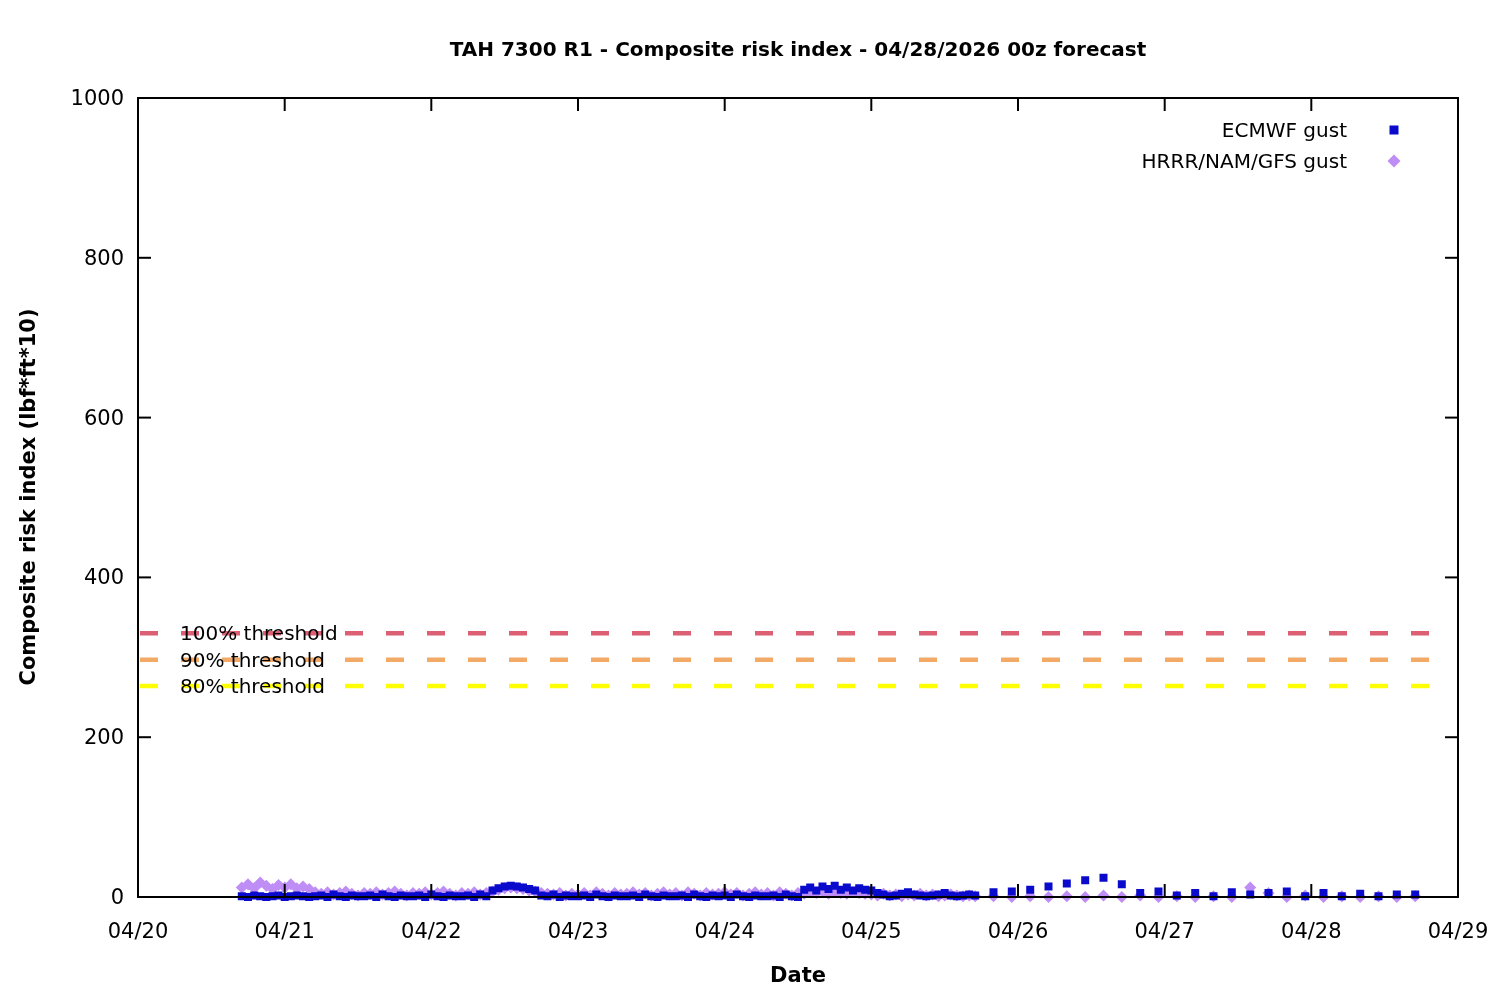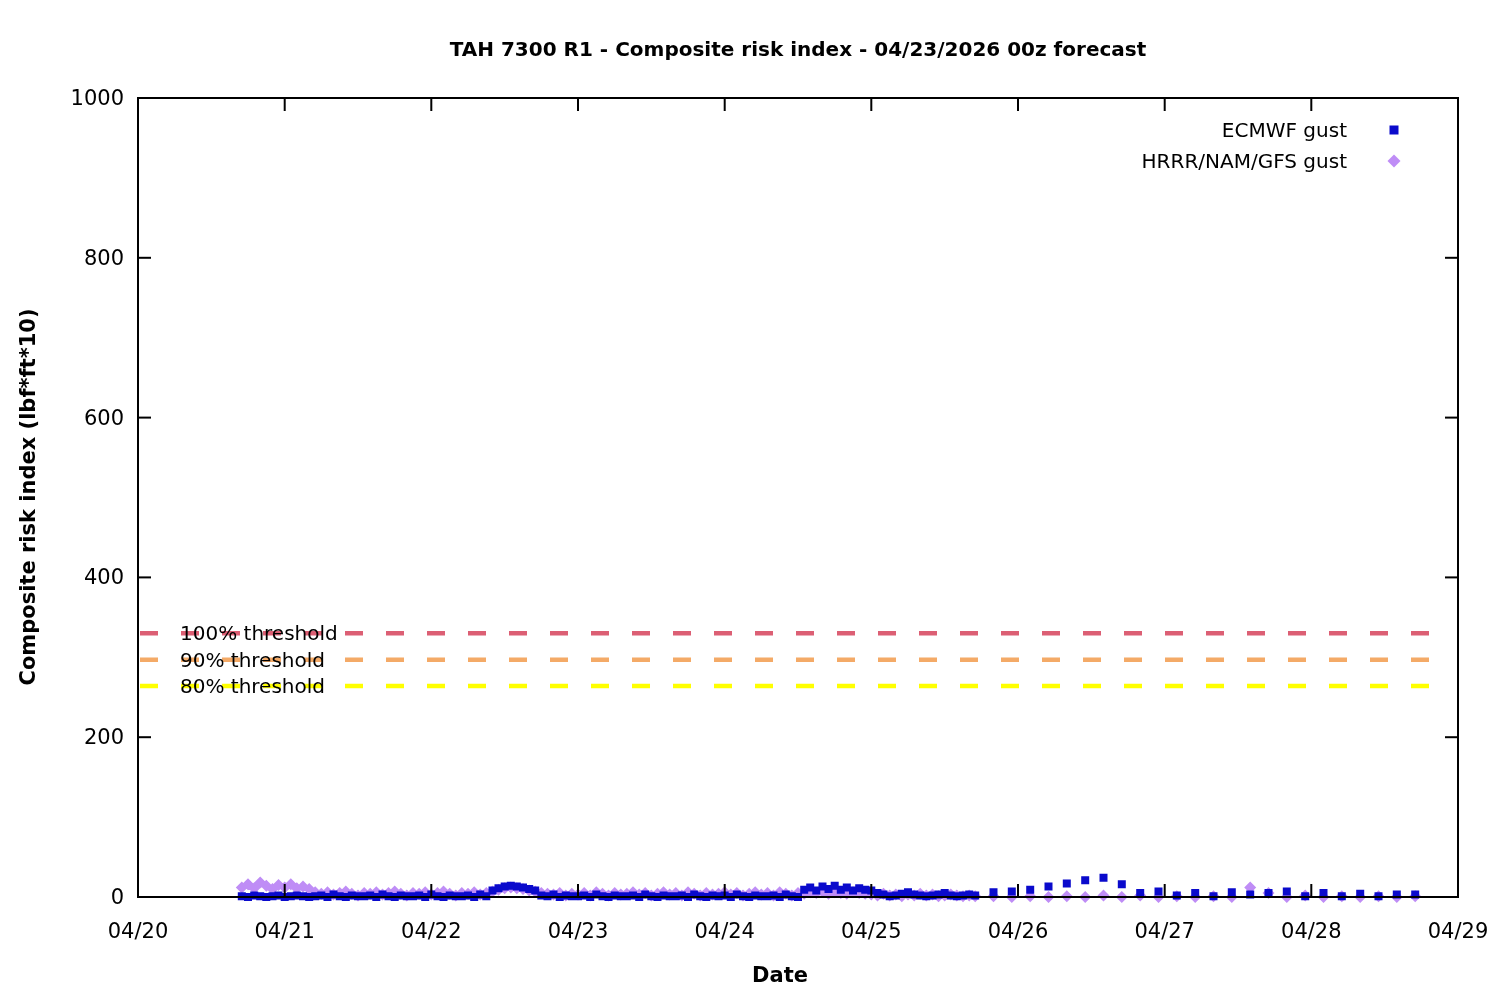--- a/index.html
+++ b/index.html
@@ -1,32 +1,32 @@
 <!DOCTYPE html>
 <html><head>
 <meta charset="utf-8">
 <style>
   html,body{margin:0;padding:0;background:#fff;}
   .chart{position:relative;width:1500px;height:1000px;background:#ffffff;
          font-family:"DejaVu Sans","Liberation Sans",sans-serif;color:#000;overflow:hidden;}
   .title{position:absolute;top:37px;left:98px;width:1400px;text-align:center;
          font-size:20px;font-weight:bold;white-space:nowrap;}
-  .xlabel{position:absolute;top:963px;left:80px;width:1400px;text-align:center;
+  .xlabel{position:absolute;top:963px;left:98px;width:1400px;text-align:center;
           font-size:21px;font-weight:bold;}
   .ylabel{position:absolute;left:-212px;top:477px;width:480px;height:40px;line-height:40px;
           text-align:center;font-size:21px;font-weight:bold;
           transform:rotate(-90deg);transform-origin:center center;white-space:nowrap;}
   svg{position:absolute;top:0;left:0;}
   text{font-family:"DejaVu Sans","Liberation Sans",sans-serif;fill:#000;}
 </style>
 </head>
 <body>
 
 <div class="chart">
-  <div class="title">TAH 7300 R1 - Composite risk index - 04/23/2026 00z forecast</div>
+  <div class="title">TAH 7300 R1 - Composite risk index - 04/28/2026 00z forecast</div>
   <div class="ylabel">Composite risk index (lbf*ft*10)</div>
   <div class="xlabel">Date</div>
   <svg id="plot" width="1500" height="1000">
       <line x1="140" y1="633.3" x2="1444" y2="633.3" stroke="#dc5f74" stroke-width="4.5" stroke-dasharray="18 23"></line>
       <line x1="140" y1="659.7" x2="1444" y2="659.7" stroke="#f4aa67" stroke-width="4.5" stroke-dasharray="18 23"></line>
       <line x1="140" y1="686.1" x2="1444" y2="686.1" stroke="#ffff00" stroke-width="4.5" stroke-dasharray="18 23"></line>
       <path d="M241.8,881.4L247.8,887.4L241.8,893.4L235.8,887.4ZM248,878.2L254,884.2L248,890.2L242,884.2ZM254.2,882.2L260.2,888.2L254.2,894.2L248.2,888.2ZM260.2,876.6L266.2,882.6L260.2,888.6L254.2,882.6ZM266.3,879.8L272.3,885.8L266.3,891.8L260.3,885.8ZM272.5,883L278.5,889L272.5,895L266.5,889ZM278.5,879L284.5,885L278.5,891L272.5,885ZM284.7,881.4L290.7,887.4L284.7,893.4L278.7,887.4ZM290.8,878.2L296.8,884.2L290.8,890.2L284.8,884.2ZM296.8,882.2L302.8,888.2L296.8,894.2L290.8,888.2ZM303,880.6L309,886.6L303,892.6L297,886.6ZM309.2,883L315.2,889L309.2,895L303.2,889ZM315.2,886.2L321.2,892.2L315.2,898.2L309.2,892.2ZM321.3,887.8L327.3,893.8L321.3,899.8L315.3,893.8ZM327.5,886.2L333.5,892.2L327.5,898.2L321.5,892.2ZM333.5,888.6L339.5,894.6L333.5,900.6L327.5,894.6ZM339.7,887L345.7,893L339.7,899L333.7,893ZM345.8,885.4L351.8,891.4L345.8,897.4L339.8,891.4ZM351.8,887.8L357.8,893.8L351.8,899.8L345.8,893.8ZM358,889.4L364,895.4L358,901.4L352,895.4ZM364.2,887L370.2,893L364.2,899L358.2,893ZM370.2,887.8L376.2,893.8L370.2,899.8L364.2,893.8ZM376.3,886.2L382.3,892.2L376.3,898.2L370.3,892.2ZM382.5,888.6L388.5,894.6L382.5,900.6L376.5,894.6ZM388.5,887L394.5,893L388.5,899L382.5,893ZM394.7,885.4L400.7,891.4L394.7,897.4L388.7,891.4ZM400.8,887.8L406.8,893.8L400.8,899.8L394.8,893.8ZM406.8,889.4L412.8,895.4L406.8,901.4L400.8,895.4ZM413,887L419,893L413,899L407,893ZM419.2,887.8L425.2,893.8L419.2,899.8L413.2,893.8ZM425.2,886.2L431.2,892.2L425.2,898.2L419.2,892.2ZM431.3,888.6L437.3,894.6L431.3,900.6L425.3,894.6ZM437.5,887L443.5,893L437.5,899L431.5,893ZM443.5,885.4L449.5,891.4L443.5,897.4L437.5,891.4ZM449.7,887.8L455.7,893.8L449.7,899.8L443.7,893.8ZM455.8,889.4L461.8,895.4L455.8,901.4L449.8,895.4ZM461.8,887L467.8,893L461.8,899L455.8,893ZM468,887.8L474,893.8L468,899.8L462,893.8ZM474.2,886.2L480.2,892.2L474.2,898.2L468.2,892.2ZM480.2,888.6L486.2,894.6L480.2,900.6L474.2,894.6ZM486.3,887L492.3,893L486.3,899L480.3,893ZM492.5,885.4L498.5,891.4L492.5,897.4L486.5,891.4ZM498.5,883.8L504.5,889.8L498.5,895.8L492.5,889.8ZM504.7,882.2L510.7,888.2L504.7,894.2L498.7,888.2ZM510.8,881.4L516.8,887.4L510.8,893.4L504.8,887.4ZM516.8,882.2L522.8,888.2L516.8,894.2L510.79999999999995,888.2ZM523,883L529,889L523,895L517,889ZM529.2,884.6L535.2,890.6L529.2,896.6L523.2,890.6ZM535.2,885.4L541.2,891.4L535.2,897.4L529.2,891.4ZM541.3,887L547.3,893L541.3,899L535.3,893ZM547.5,887.8L553.5,893.8L547.5,899.8L541.5,893.8ZM553.5,888.6L559.5,894.6L553.5,900.6L547.5,894.6ZM559.7,887L565.7,893L559.7,899L553.7,893ZM565.8,889.4L571.8,895.4L565.8,901.4L559.8,895.4ZM571.8,887.8L577.8,893.8L571.8,899.8L565.8,893.8ZM578,888.6L584,894.6L578,900.6L572,894.6ZM584.2,887L590.2,893L584.2,899L578.2,893ZM590.2,889.4L596.2,895.4L590.2,901.4L584.2,895.4ZM596.3,886.2L602.3,892.2L596.3,898.2L590.3,892.2ZM602.5,887.8L608.5,893.8L602.5,899.8L596.5,893.8ZM608.5,889.4L614.5,895.4L608.5,901.4L602.5,895.4ZM614.7,887L620.7,893L614.7,899L608.7,893ZM620.8,888.6L626.8,894.6L620.8,900.6L614.8,894.6ZM626.8,887.8L632.8,893.8L626.8,899.8L620.8,893.8ZM633,886.2L639,892.2L633,898.2L627,892.2ZM639.2,888.6L645.2,894.6L639.2,900.6L633.2,894.6ZM645.2,887L651.2,893L645.2,899L639.2,893ZM651.3,889.4L657.3,895.4L651.3,901.4L645.3,895.4ZM657.5,887.8L663.5,893.8L657.5,899.8L651.5,893.8ZM663.5,886.2L669.5,892.2L663.5,898.2L657.5,892.2ZM669.7,888.6L675.7,894.6L669.7,900.6L663.7,894.6ZM675.8,887L681.8,893L675.8,899L669.8,893ZM681.8,889.4L687.8,895.4L681.8,901.4L675.8,895.4ZM688,886.2L694,892.2L688,898.2L682,892.2ZM694.2,887.8L700.2,893.8L694.2,899.8L688.2,893.8ZM700.2,889.4L706.2,895.4L700.2,901.4L694.2,895.4ZM706.3,887L712.3,893L706.3,899L700.3,893ZM712.5,888.6L718.5,894.6L712.5,900.6L706.5,894.6ZM718.5,887.8L724.5,893.8L718.5,899.8L712.5,893.8ZM724.7,886.2L730.7,892.2L724.7,898.2L718.7,892.2ZM730.8,888.6L736.8,894.6L730.8,900.6L724.8,894.6ZM736.8,887L742.8,893L736.8,899L730.8,893ZM743,889.4L749,895.4L743,901.4L737,895.4ZM749.2,887.8L755.2,893.8L749.2,899.8L743.2,893.8ZM755.2,886.2L761.2,892.2L755.2,898.2L749.2,892.2ZM761.3,888.6L767.3,894.6L761.3,900.6L755.3,894.6ZM767.5,887L773.5,893L767.5,899L761.5,893ZM773.5,889.4L779.5,895.4L773.5,901.4L767.5,895.4ZM779.7,886.2L785.7,892.2L779.7,898.2L773.7,892.2ZM785.8,887.8L791.8,893.8L785.8,899.8L779.8,893.8ZM791.8,889.4L797.8,895.4L791.8,901.4L785.8,895.4ZM798,887L804,893L798,899L792,893ZM804.2,887.8L810.2,893.8L804.2,899.8L798.2,893.8ZM810.2,886.2L816.2,892.2L810.2,898.2L804.2,892.2ZM816.3,887L822.3,893L816.3,899L810.3,893ZM822.5,885.4L828.5,891.4L822.5,897.4L816.5,891.4ZM828.5,887.8L834.5,893.8L828.5,899.8L822.5,893.8ZM834.7,886.2L840.7,892.2L834.7,898.2L828.7,892.2ZM840.8,887L846.8,893L840.8,899L834.8,893ZM846.8,887.8L852.8,893.8L846.8,899.8L840.8,893.8ZM853,886.2L859,892.2L853,898.2L847,892.2ZM859.2,887L865.2,893L859.2,899L853.2,893ZM865.2,887.8L871.2,893.8L865.2,899.8L859.2,893.8ZM871.3,888.6L877.3,894.6L871.3,900.6L865.3,894.6ZM877.5,889.4L883.5,895.4L877.5,901.4L871.5,895.4ZM883.5,887.8L889.5,893.8L883.5,899.8L877.5,893.8ZM889.7,889.4L895.7,895.4L889.7,901.4L883.7,895.4ZM895.8,888.6L901.8,894.6L895.8,900.6L889.8,894.6ZM901.8,890.2L907.8,896.2L901.8,902.2L895.8,896.2ZM908,888.6L914,894.6L908,900.6L902,894.6ZM914.2,889.4L920.2,895.4L914.2,901.4L908.2,895.4ZM920.2,887.8L926.2,893.8L920.2,899.8L914.2,893.8ZM926.3,889.4L932.3,895.4L926.3,901.4L920.3,895.4ZM932.5,888.6L938.5,894.6L932.5,900.6L926.5,894.6ZM938.5,890.2L944.5,896.2L938.5,902.2L932.5,896.2ZM944.7,889.4L950.7,895.4L944.7,901.4L938.7,895.4ZM950.8,888.6L956.8,894.6L950.8,900.6L944.8,894.6ZM956.8,889.4L962.8,895.4L956.8,901.4L950.8,895.4ZM963,890.2L969,896.2L963,902.2L957,896.2ZM969.2,889.4L975.2,895.4L969.2,901.4L963.2,895.4ZM975.2,890.2L981.2,896.2L975.2,902.2L969.2,896.2ZM993.5,890.2L999.5,896.2L993.5,902.2L987.5,896.2ZM1011.8,891L1017.8,897L1011.8,903L1005.8,897ZM1030.2,890.2L1036.2,896.2L1030.2,902.2L1024.2,896.2ZM1048.5,891L1054.5,897L1048.5,903L1042.5,897ZM1066.8,890.2L1072.8,896.2L1066.8,902.2L1060.8,896.2ZM1085.2,891L1091.2,897L1085.2,903L1079.2,897ZM1103.5,889.4L1109.5,895.4L1103.5,901.4L1097.5,895.4ZM1121.8,891L1127.8,897L1121.8,903L1115.8,897ZM1140.2,889.4L1146.2,895.4L1140.2,901.4L1134.2,895.4ZM1158.5,891L1164.5,897L1158.5,903L1152.5,897ZM1176.8,890.2L1182.8,896.2L1176.8,902.2L1170.8,896.2ZM1195.2,891L1201.2,897L1195.2,903L1189.2,897ZM1213.5,890.2L1219.5,896.2L1213.5,902.2L1207.5,896.2ZM1231.8,891L1237.8,897L1231.8,903L1225.8,897ZM1250.2,881.4L1256.2,887.4L1250.2,893.4L1244.2,887.4ZM1268.5,887L1274.5,893L1268.5,899L1262.5,893ZM1286.8,891L1292.8,897L1286.8,903L1280.8,897ZM1305.2,889.4L1311.2,895.4L1305.2,901.4L1299.2,895.4ZM1323.5,891L1329.5,897L1323.5,903L1317.5,897ZM1341.8,890.2L1347.8,896.2L1341.8,902.2L1335.8,896.2ZM1360.2,891L1366.2,897L1360.2,903L1354.2,897ZM1378.5,890.2L1384.5,896.2L1378.5,902.2L1372.5,896.2ZM1396.8,891L1402.8,897L1396.8,903L1390.8,897ZM1415.2,890.2L1421.2,896.2L1415.2,902.2L1409.2,896.2Z" fill="#bf8df6"></path>
       <path d="M237.8,892.2h8v8h-8zM244,893h8v8h-8zM250.2,891.4h8v8h-8zM256.2,892.2h8v8h-8zM262.3,893h8v8h-8zM268.5,892.2h8v8h-8zM274.5,891.4h8v8h-8zM280.7,893h8v8h-8zM286.8,892.2h8v8h-8zM292.8,891.4h8v8h-8zM299,892.2h8v8h-8zM305.2,893h8v8h-8zM311.2,892.2h8v8h-8zM317.3,891.4h8v8h-8zM323.5,893h8v8h-8zM329.5,890.6h8v8h-8zM335.7,892.2h8v8h-8zM341.8,893h8v8h-8zM347.8,891.4h8v8h-8zM354,892.2h8v8h-8zM360.2,892.2h8v8h-8zM366.2,891.4h8v8h-8zM372.3,893h8v8h-8zM378.5,890.6h8v8h-8zM384.5,892.2h8v8h-8zM390.7,893h8v8h-8zM396.8,891.4h8v8h-8zM402.8,892.2h8v8h-8zM409,892.2h8v8h-8zM415.2,891.4h8v8h-8zM421.2,893h8v8h-8zM427.3,890.6h8v8h-8zM433.5,892.2h8v8h-8zM439.5,893h8v8h-8zM445.7,891.4h8v8h-8zM451.8,892.2h8v8h-8zM457.8,892.2h8v8h-8zM464,891.4h8v8h-8zM470.2,893h8v8h-8zM476.2,890.6h8v8h-8zM482.3,892.2h8v8h-8zM488.5,886.6h8v8h-8zM494.5,884.2h8v8h-8zM500.7,882.6h8v8h-8zM506.8,881.8h8v8h-8zM512.8,882.6h8v8h-8zM519,883.4h8v8h-8zM525.2,885h8v8h-8zM531.2,886.6h8v8h-8zM537.3,891.4h8v8h-8zM543.5,892.2h8v8h-8zM549.5,890.6h8v8h-8zM555.7,893h8v8h-8zM561.8,891.4h8v8h-8zM567.8,892.2h8v8h-8zM574,892.2h8v8h-8zM580.2,891.4h8v8h-8zM586.2,893h8v8h-8zM592.3,890.6h8v8h-8zM598.5,892.2h8v8h-8zM604.5,893h8v8h-8zM610.7,891.4h8v8h-8zM616.8,892.2h8v8h-8zM622.8,892.2h8v8h-8zM629,891.4h8v8h-8zM635.2,893h8v8h-8zM641.2,890.6h8v8h-8zM647.3,892.2h8v8h-8zM653.5,893h8v8h-8zM659.5,891.4h8v8h-8zM665.7,892.2h8v8h-8zM671.8,892.2h8v8h-8zM677.8,891.4h8v8h-8zM684,893h8v8h-8zM690.2,890.6h8v8h-8zM696.2,892.2h8v8h-8zM702.3,893h8v8h-8zM708.5,891.4h8v8h-8zM714.5,892.2h8v8h-8zM720.7,891.4h8v8h-8zM726.8,893h8v8h-8zM732.8,890.6h8v8h-8zM739,892.2h8v8h-8zM745.2,893h8v8h-8zM751.2,891.4h8v8h-8zM757.3,892.2h8v8h-8zM763.5,892.2h8v8h-8zM769.5,891.4h8v8h-8zM775.7,893h8v8h-8zM781.8,890.6h8v8h-8zM787.8,892.2h8v8h-8zM794,893h8v8h-8zM800.2,885.8h8v8h-8zM806.2,883.4h8v8h-8zM812.3,886.6h8v8h-8zM818.5,882.6h8v8h-8zM824.5,885h8v8h-8zM830.7,881.8h8v8h-8zM836.8,885.8h8v8h-8zM842.8,883.4h8v8h-8zM849,886.6h8v8h-8zM855.2,884.2h8v8h-8zM861.2,885.8h8v8h-8zM867.3,886.6h8v8h-8zM873.5,889h8v8h-8zM879.5,890.6h8v8h-8zM885.7,892.2h8v8h-8zM891.8,891.4h8v8h-8zM897.8,889.8h8v8h-8zM904,888.2h8v8h-8zM910.2,890.6h8v8h-8zM916.2,891.4h8v8h-8zM922.3,892.2h8v8h-8zM928.5,891.4h8v8h-8zM934.5,890.6h8v8h-8zM940.7,889h8v8h-8zM946.8,891.4h8v8h-8zM952.8,892.2h8v8h-8zM959,891.4h8v8h-8zM965.2,890.6h8v8h-8zM971.2,891.4h8v8h-8zM989.5,888.2h8v8h-8zM1007.8,887.4h8v8h-8zM1026.2,885.8h8v8h-8zM1044.5,882.6h8v8h-8zM1062.8,879.4h8v8h-8zM1081.2,876.2h8v8h-8zM1099.5,873.8h8v8h-8zM1117.8,880.2h8v8h-8zM1136.2,889h8v8h-8zM1154.5,887.4h8v8h-8zM1172.8,891.4h8v8h-8zM1191.2,889h8v8h-8zM1209.5,892.2h8v8h-8zM1227.8,888.2h8v8h-8zM1246.2,890.6h8v8h-8zM1264.5,889h8v8h-8zM1282.8,887.4h8v8h-8zM1301.2,892.2h8v8h-8zM1319.5,889h8v8h-8zM1337.8,892.2h8v8h-8zM1356.2,889.8h8v8h-8zM1374.5,892.2h8v8h-8zM1392.8,890.6h8v8h-8zM1411.2,890.6h8v8h-8z" fill="#0a0acc"></path>
       <rect x="138" y="98" width="1320" height="799" fill="none" stroke="#000000" stroke-width="2"></rect>
       <line x1="138" y1="897" x2="138" y2="884" stroke="#000" stroke-width="2"></line>

